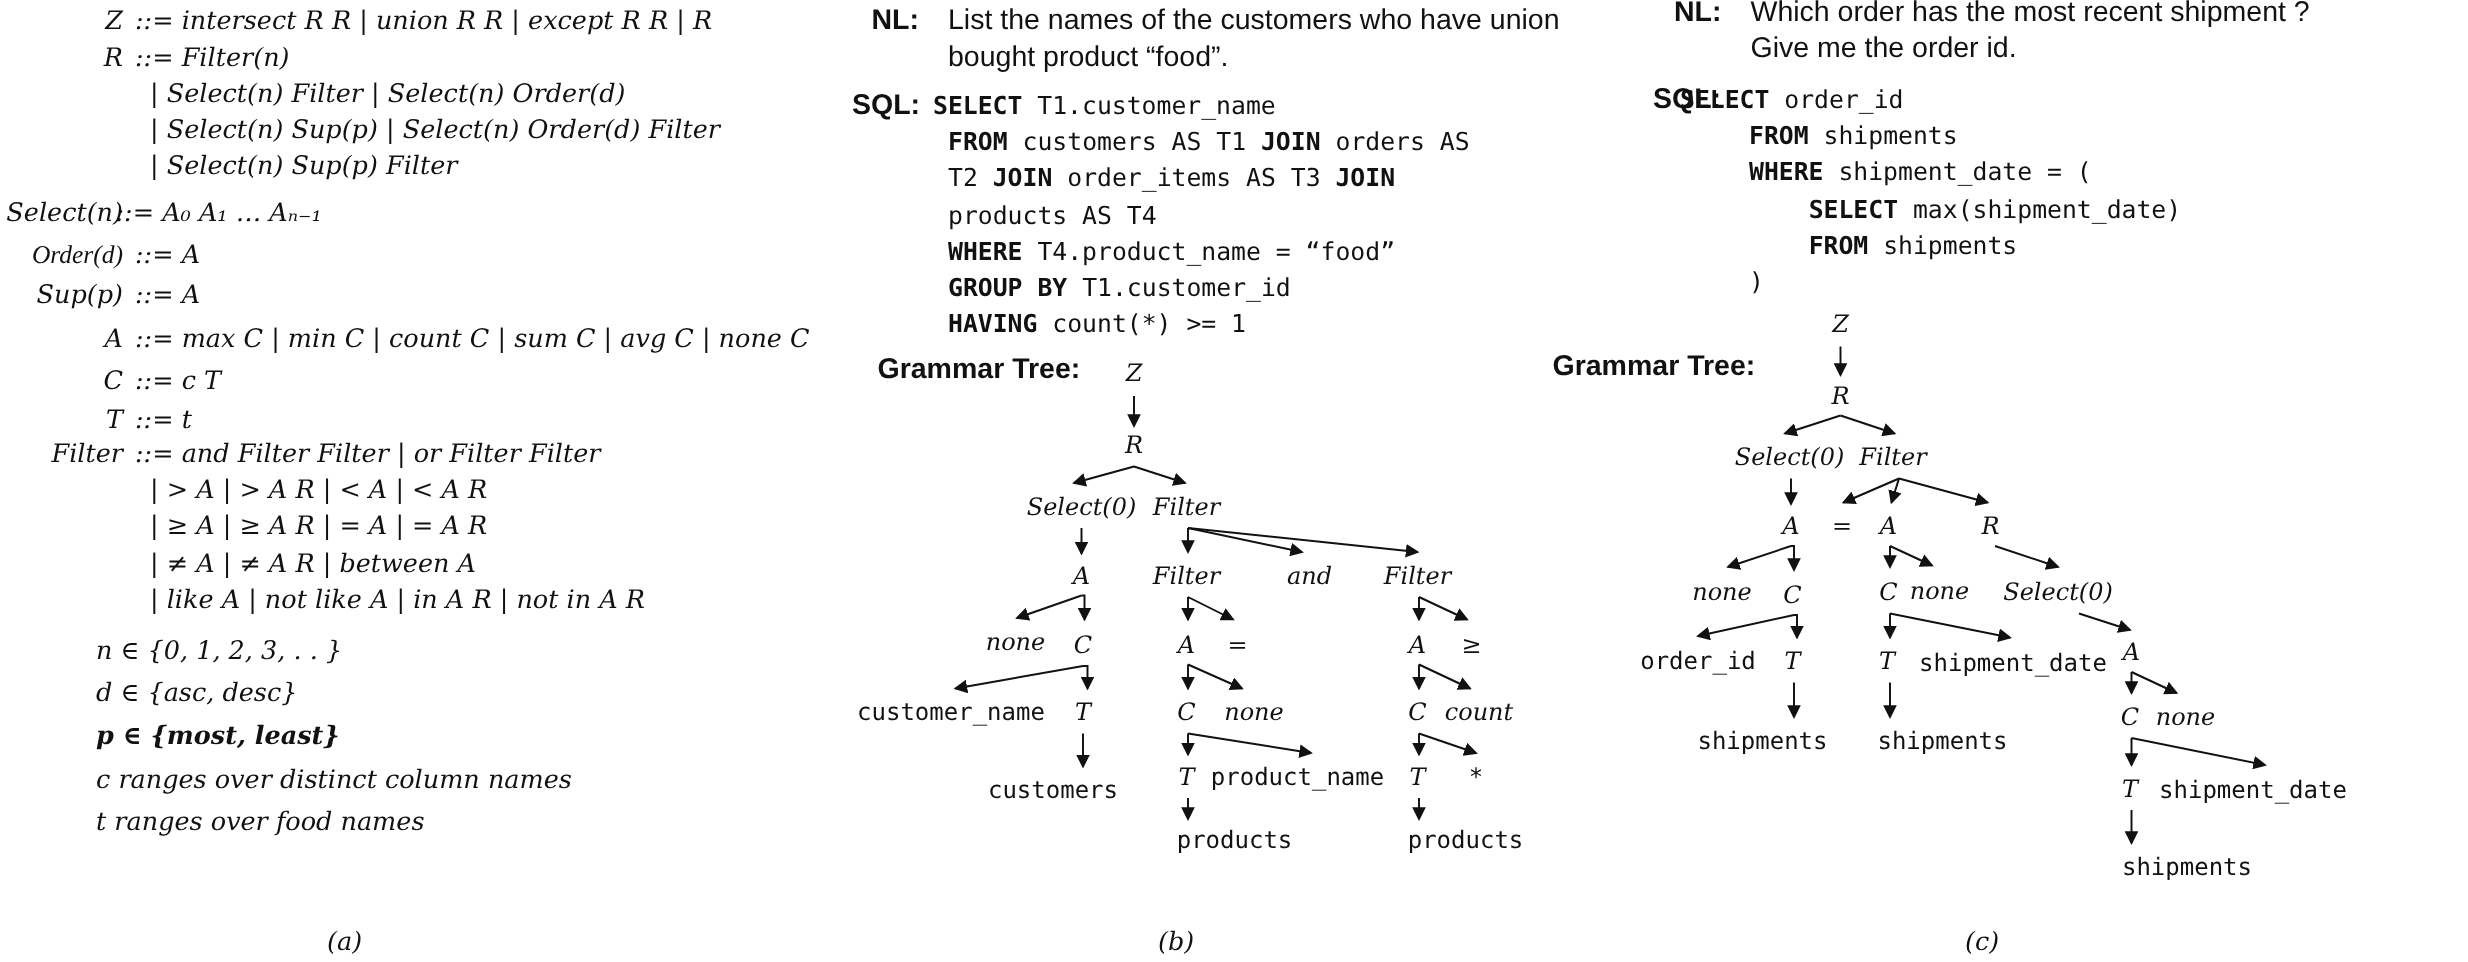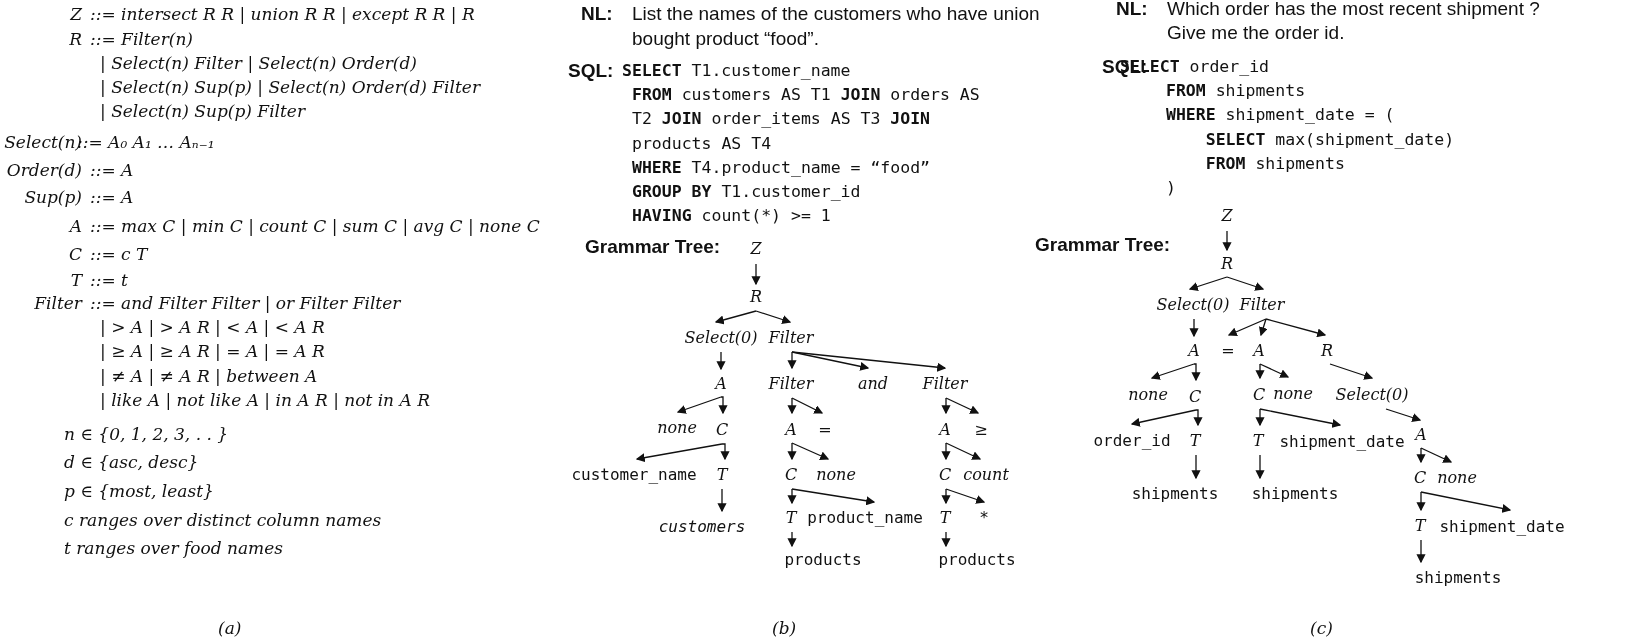--- a/index.html
+++ b/index.html
@@ -20,39 +20,39 @@
 <div id="panelA">
     <div class="m" style="top: 4px; right: 1563px;">Z</div>
     <div class="m" style="top: 4px; left: 90px;">::= intersect R R | union R R | except R R | R</div>
     <div class="m" style="top: 29px; right: 1563px;">R</div>
     <div class="m" style="top: 29px; left: 90px;">::= Filter(n)</div>
     <div class="m" style="top: 53px; left: 100px; text-align: center;">| Select(n) Filter  | Select(n) Order(d)</div>
     <div class="m" style="top: 77px; left: 100px;">| Select(n) Sup(p) | Select(n) Order(d) Filter</div>
     <div class="m" style="top: 101px; left: 100px;">| Select(n) Sup(p) Filter</div>
     <div class="m" style="top: 132px; right: 1563px;">Select(n)</div>
     <div class="m" style="top: 132px; left: 77px;">::= A₀ A₁ … Aₙ₋₁</div>
-    <div class="m" style="top: 160px; right: 1563px;">Order(d)</div>
+    <div class="m" style="top: 160px; right: 1563px; font-family: Liberation Serif, serif;">Order(d)</div>
     <div class="m" style="top: 160px; left: 90px;">::= A</div>
     <div class="m" style="top: 187px; right: 1563px;">Sup(p)</div>
     <div class="m" style="top: 187px; left: 90px;">::= A</div>
     <div class="m" style="top: 216px; right: 1563px;">A</div>
     <div class="m" style="top: 216px; left: 90px;">::= max C | min C | count C | sum C | avg C | none C</div>
     <div class="m" style="top: 244px; right: 1563px;">C</div>
     <div class="m" style="top: 244px; left: 90px;">::= c T</div>
     <div class="m" style="top: 270px; right: 1563px;">T</div>
     <div class="m" style="top: 270px; left: 90px;">::= t</div>
     <div class="m" style="top: 293px; right: 1563px;">Filter</div>
     <div class="m" style="top: 293px; left: 90px;">::= and Filter Filter | or Filter Filter</div>
     <div class="m" style="top: 317px; left: 100px;">| &gt; A  | &gt; A R  | &lt; A  | &lt; A R</div>
     <div class="m" style="top: 341px; left: 100px;">| ≥ A  | ≥ A R  | = A  | = A R</div>
     <div class="m" style="top: 366px; left: 100px;">| ≠ A  | ≠ A R  | between A</div>
     <div class="m" style="top: 390px; left: 100px;">| like A  | not like A | in A R | not in A R</div>
     <div class="m" style="top: 424px; left: 64px;">n ∈ {0, 1, 2, 3, . . }</div>
     <div class="m" style="top: 452px; left: 64px;">d ∈ {asc, desc}</div>
-    <div class="m" style="top: 481px; left: 64px;">p ∈ {most, least}</div>
+    <div class="m" style="top: 481px; left: 64px; font-weight: bold;">p ∈ {most, least}</div>
     <div class="m" style="top: 510px; left: 64px;">c ranges over distinct column names</div>
     <div class="m" style="top: 538px; left: 64px;">t ranges over food names</div>
   </div>
 <div class="cap" style="left:218px;top:618px;">(a)</div>
 
 <div class="b" style="left:581px;top:3px;">NL:</div>
 <div class="s" style="left:632px;top:3px;">List the names of the customers who have union</div>
 <div class="s" style="left:632px;top:28px;">bought product “food”.</div>
 <div class="b" style="left:568px;top:60px;">SQL:</div>
 <div id="sqlB">
@@ -69,21 +69,21 @@
 
 <div class="nd" style="left:756px;top:239px;">Z</div>
 <div class="nd" style="left:756px;top:287px;">R</div>
 <div class="nd" style="left:721px;top:328px;">Select(0)</div>
 <div class="nd" style="left:791px;top:328px;">Filter</div>
 <div class="nd" style="left:721px;top:374px;">A</div>
 <div class="nd" style="left:677px;top:418px;">none</div>
 <div class="nd" style="left:722px;top:420px;">C</div>
 <div class="nc" style="left:634px;top:465px;">customer_name</div>
 <div class="nd" style="left:722px;top:465px;">T</div>
-<div class="nc" style="left:702px;top:517px;font-style:italic;">customers</div>
+<div class="nc" style="left:702px;top:517px;">customers</div>
 <div class="nd" style="left:791px;top:374px;">Filter</div>
 <div class="nd" style="left:873px;top:374px;">and</div>
 <div class="nd" style="left:945px;top:374px;">Filter</div>
 <div class="nd" style="left:791px;top:420px;">A</div>
 <div class="nd" style="left:825px;top:420px;">=</div>
 <div class="nd" style="left:791px;top:465px;">C</div>
 <div class="nd" style="left:836px;top:465px;">none</div>
 <div class="nd" style="left:791px;top:508px;">T</div>
 <div class="nc" style="left:865px;top:508px;">product_name</div>
 <div class="nc" style="left:823px;top:550px;">products</div>

